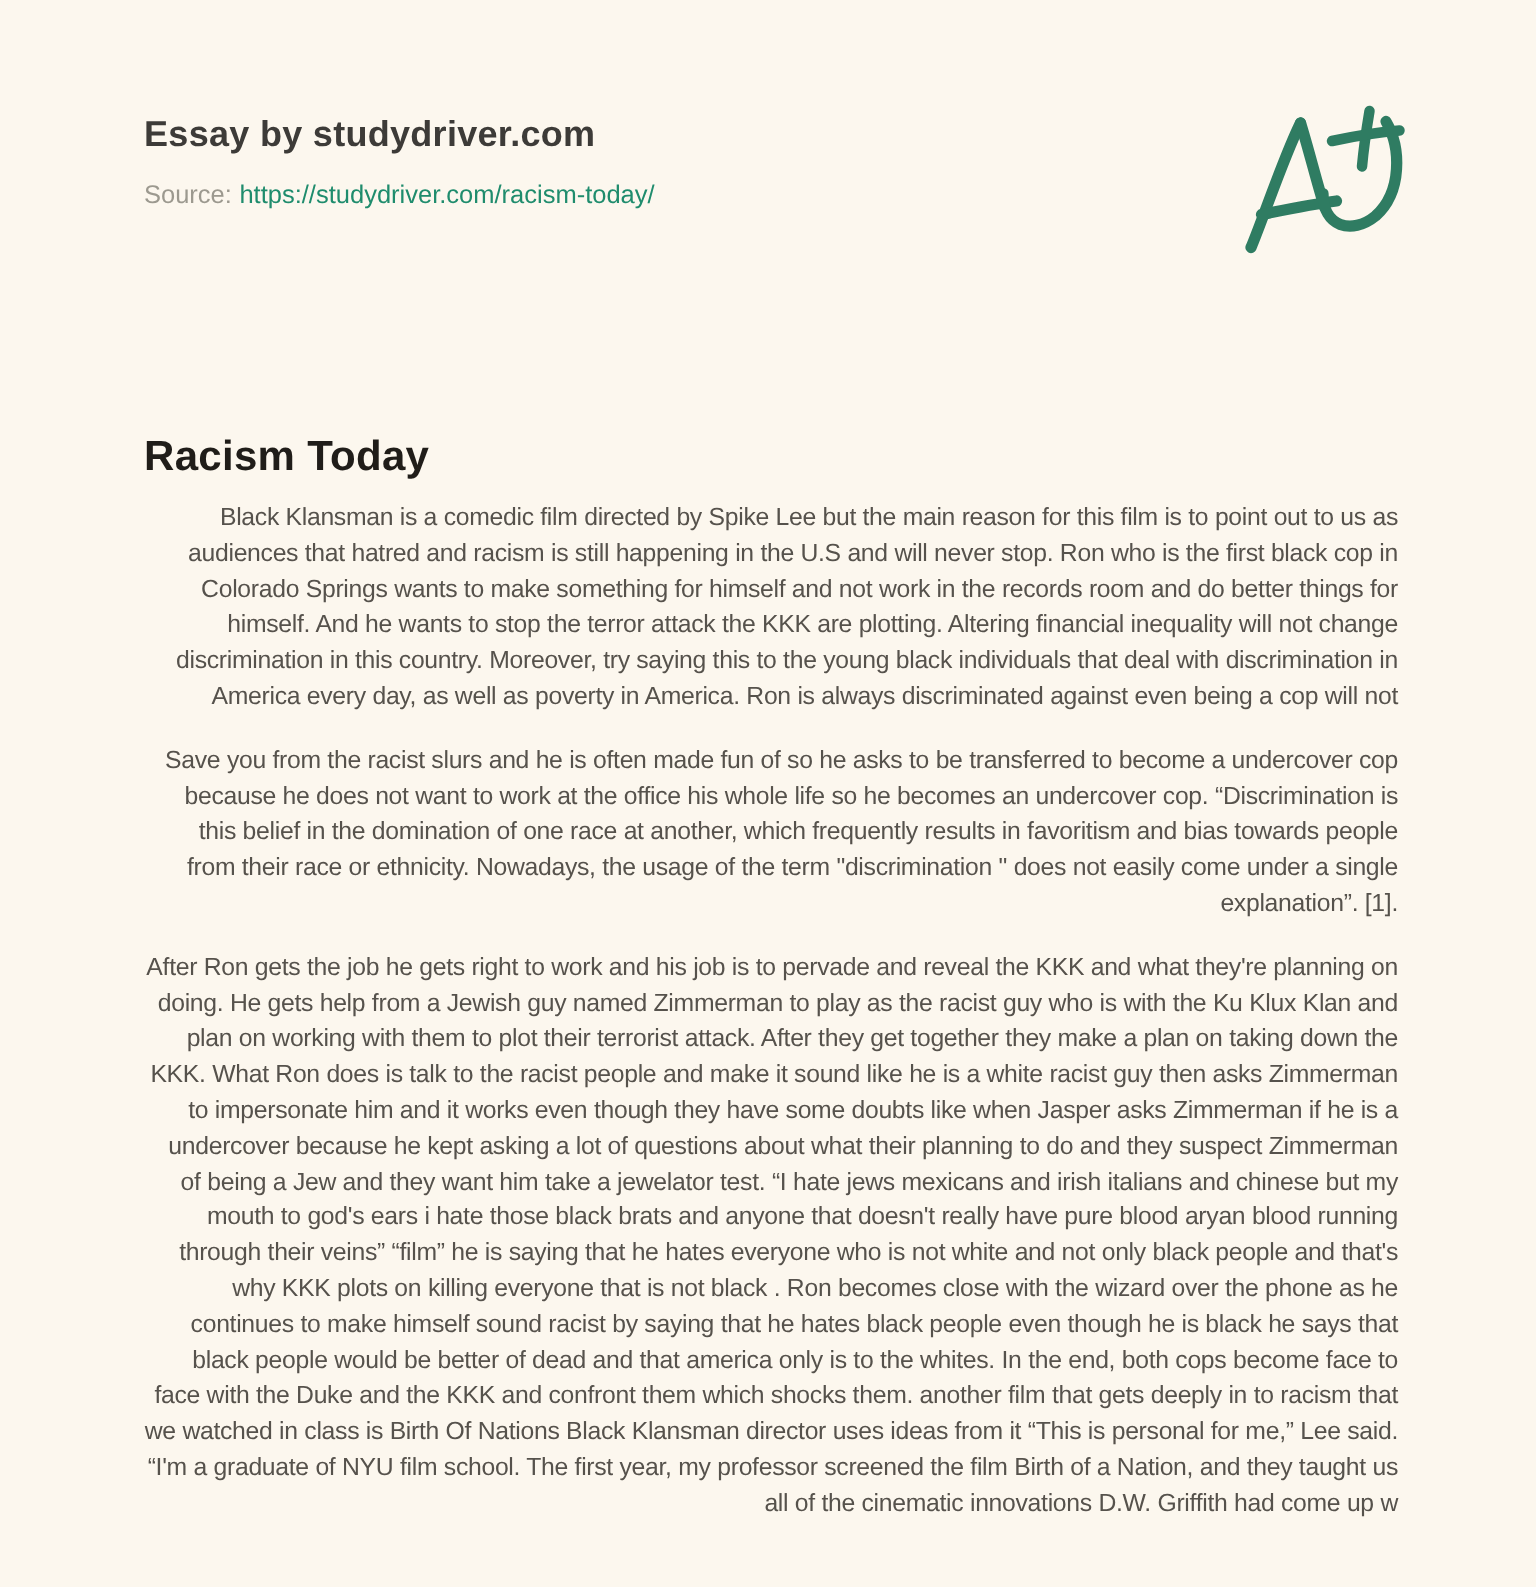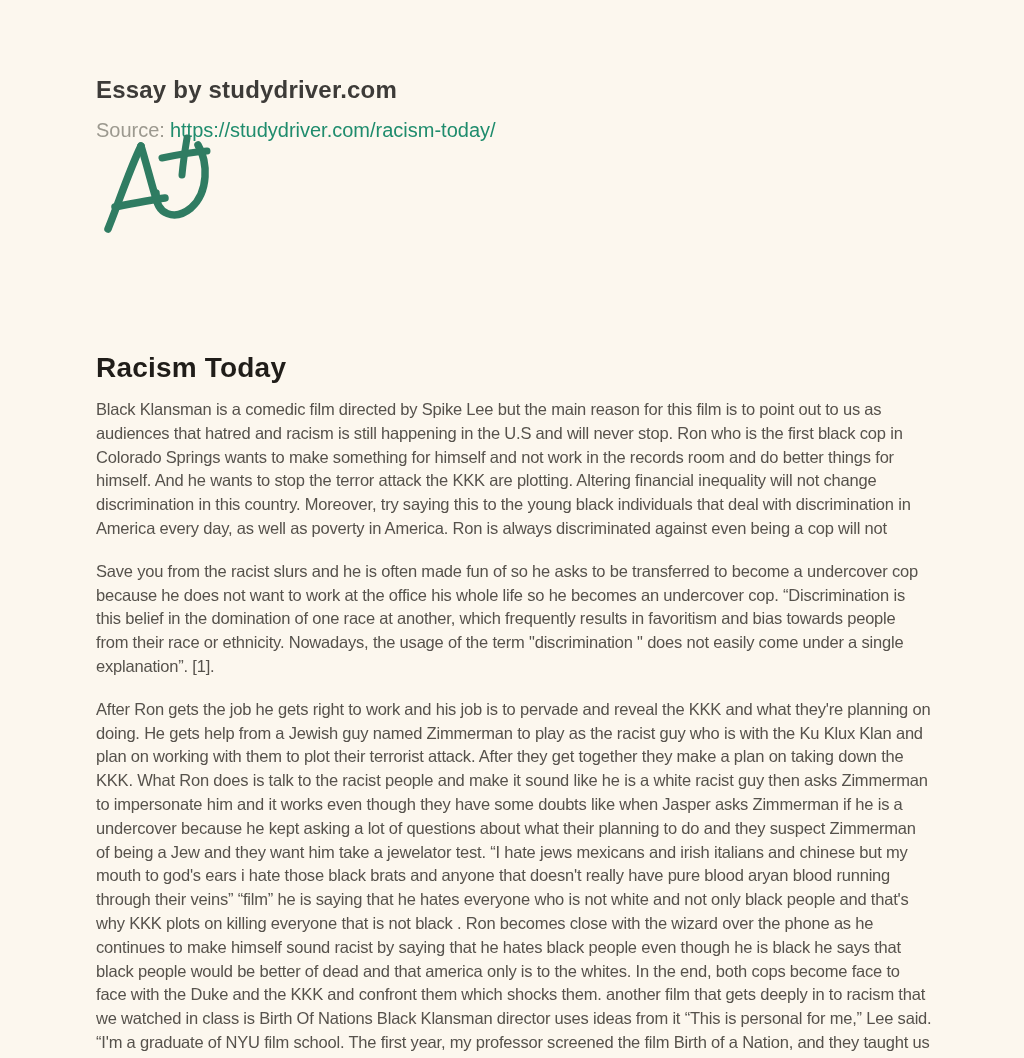--- a/index.html
+++ b/index.html
@@ -16,33 +16,32 @@
     background: #fcf7ee;
     overflow: hidden;
   }
   .content {
     padding: 76px 96px 0 96px;
   }
   .page-header {
     display: flex;
     justify-content: space-between;
     align-items: flex-start;
-    flex-direction: column;
   }
   .header-title {
     margin: 0;
     font-size: 24px;
     line-height: 28px;
     font-weight: 700;
     color: #3d3b38;
     letter-spacing: 0.2px;
   }
   .source-line {
     margin-top: 16px;
-    font-size: 20px;
+    font-size: 17px;
     line-height: 20px;
     color: #9c998f;
   }
   .source-line a {
     color: #1f8c6d;
     text-decoration: none;
     margin-left: 5px;
   }
   .logo {
     width: 120px;
@@ -60,20 +59,21 @@
     color: #201d19;
     letter-spacing: 0.2px;
   }
   .essay-body p {
     margin: 0 12px 19px 0;
     width: 836px;
     font-size: 16.5px;
     line-height: 23.8px;
     letter-spacing: -0.2px;
     color: #56524c;
+    text-align: right;
   }
 </style>
 </head>
 <body>
 
 <div class="page">
   <div class="content">
 
     <header class="page-header">
       <div class="header-left">

